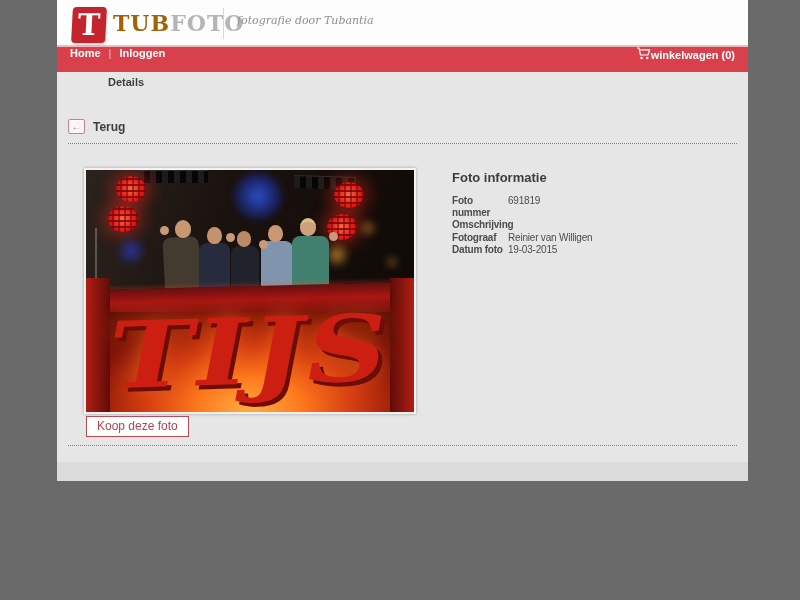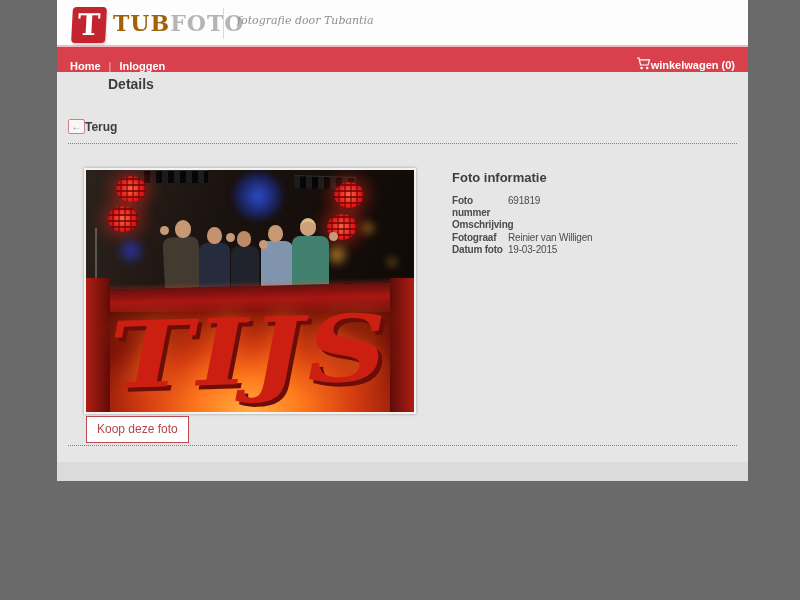--- a/index.html
+++ b/index.html
@@ -13,36 +13,36 @@
   .logo-square { position:absolute; left:15px; top:7px; width:34px; height:36px; background:#c3242e; border-radius:4px;
                  color:#fff; font-family:"DejaVu Serif", serif; font-weight:bold; font-size:30px; text-align:center; line-height:36px;
                  transform:skewX(-3deg); box-shadow:1px 2px 2px rgba(0,0,0,.15); }
   .brand { position:absolute; left:56px; top:10px; font-family:"DejaVu Serif", serif; font-weight:bold; font-size:22px; letter-spacing:1px; }
   .brand .b1 { color:#a16207; }
   .brand .b2 { color:#b5b5b5; }
   .hdr-divider { position:absolute; left:166px; top:8px; height:31px; border-left:1px solid #d8d8d8; }
   .tagline { position:absolute; left:180px; top:14px; font-family:"DejaVu Serif", serif; font-style:italic; font-size:11px; color:#8f8f8f; }
 
   
-  .nav { position:absolute; left:0; top:47px; width:100%; height:25px; background:#d8414b; display:flex; align-items:flex-end; padding:0 13px; color:#fff; font-size:11px; font-weight:bold; }
+  .nav { position:absolute; left:0; top:47px; width:100%; height:25px; background:#d8414b; display:flex; align-items:flex-start; padding:0 13px; color:#fff; font-size:11px; font-weight:bold; }
   .nav a { color:#fff; text-decoration:none; cursor:pointer; }
   .nav .sep { margin:0 8px; font-weight:normal; color:#eeb7ba; }
   .nav-right { margin-left:auto; display:flex; align-items:center; }
 
   
-  .details-title { position:absolute; left:11px; top:76px; font-size:14px; font-weight:bold; color:#3d3d3d;padding-left:40px; }
+  .details-title { position:absolute; left:11px; top:76px; font-size:11px; font-weight:bold; color:#3d3d3d;padding-left:40px; }
   .instruction { position:absolute; left:11px; top:97px; font-size:11px; color:#464646; }
   .back-row { position:absolute; left:11px; top:119px; display:flex; align-items:center; cursor:pointer; }
   .back-box { width:17px; height:15px; background:#fbf5f5; border:1px solid #cd8186; border-radius:2px; color:#8a8a8a; font-size:10px; line-height:13px; text-align:center; }
-  .back-label { font-size:12px; font-weight:bold; color:#3d3d3d; }
+  .back-label { margin-left:8px; font-size:12px; font-weight:bold; color:#3d3d3d; }
   .dotted { position:absolute; left:11px; right:11px; border-top:1px dotted #c96066; }
   .dotted.d1 { top:143px; }
   .dotted.d2 { top:445px; }
 
-  .buy-btn { position:absolute; left:29px; top:416px; height:27px; padding:0 10px; background:#fff; border:1px solid #bb4a52; color:#b5434c; font-size:12px; line-height:19px; cursor:pointer; font-family:"Liberation Sans", sans-serif; }
+  .buy-btn { position:absolute; left:29px; top:416px; height:21px; padding:0 10px; background:#fff; border:1px solid #bb4a52; color:#b5434c; font-size:12px; line-height:19px; cursor:pointer; font-family:"Liberation Sans", sans-serif; }
 
   
   .photo-frame { position:absolute; left:27px; top:168px; width:332px; height:246px; border:2px solid #f2f2f2; box-shadow:0 0 3px rgba(0,0,0,.3); }
   .scene { position:relative; width:328px; height:242px; overflow:hidden;
            background:linear-gradient(105deg,#2c231d 0%,#1a120e 38%,#0e0906 100%); }
   .truss { position:absolute; height:13px; background:repeating-linear-gradient(90deg,#1c1c1c 0 6px,#060606 6px 12px); border-top:1px solid #2e2e2e; }
   .truss.t1 { left:52px; top:0; width:70px; }
   .truss.t2 { left:208px; top:6px; width:62px; transform:rotate(2deg); }
   .parlight { position:absolute; border-radius:50%;
        background:repeating-linear-gradient(0deg,transparent 0 4px,rgba(110,0,0,.75) 4px 6px),

